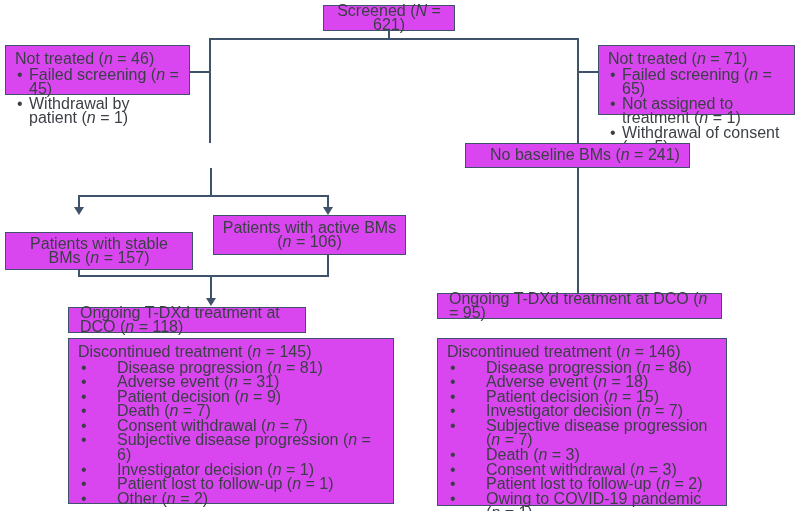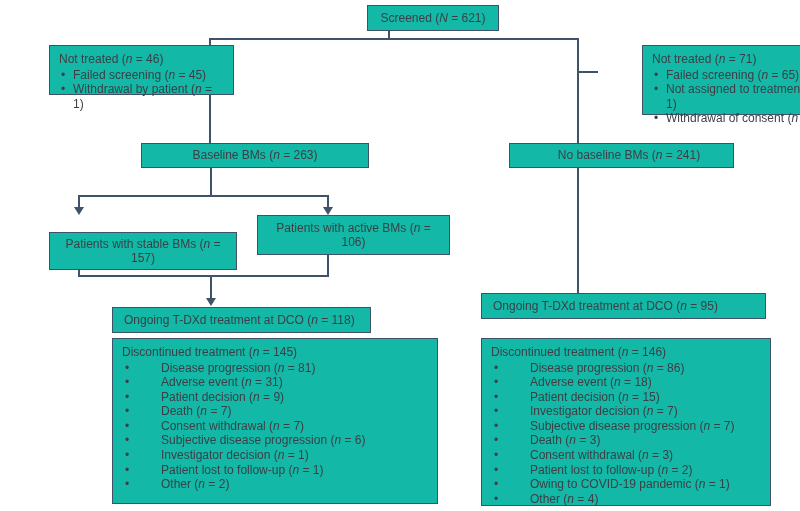--- a/index.html
+++ b/index.html
@@ -6,22 +6,22 @@
     --border:#3e5269;
     --text:#3b3f46;
     --bg:#ffffff;
   }
   html,body{margin:0;padding:0;background:#fff;}
   .stage{
     position:relative;width:800px;height:511px;background:var(--bg);
     font-family:"Liberation Sans",sans-serif;color:var(--text);overflow:hidden;
   }
   .box{
-    position:absolute;border:1.5px solid var(--border);background:#14b8a6;
-    font-size:12px;box-sizing:border-box;line-height:14.5px;margin-left:44px;
+    position:absolute;border:1.5px solid var(--border);background:#d946ef;
+    font-size:16px;box-sizing:border-box;line-height:14.5px;
   }
   .center{display:flex;align-items:center;justify-content:center;text-align:center;padding:2px 6px;}
   .listbox{padding:6px 9px 6px 9px;}
   .listbox .title{margin:0 0 1px 0;}
   ul{margin:0;padding:0;list-style:none;}
   li{position:relative;line-height:14.6px;}
   .bullets-near li{padding-left:14px;}
   .bullets-near li::before{content:"\2022";position:absolute;left:2px;}
   .bullets-wide li{padding-left:39px;}
   .bullets-wide li::before{content:"\2022";position:absolute;left:3px;}
@@ -75,37 +75,34 @@
 
   <div class="box listbox" style="left:598px;top:45px;width:197px;height:70px;">
     <div class="title">Not treated (<i>n</i> = 71)</div>
     <ul class="bullets-near">
         <li>Failed screening (<i>n</i> = 65)</li>
         <li>Not assigned to treatment (<i>n</i> = 1)</li>
         <li>Withdrawal of consent (<i>n</i> = 5)</li>
       </ul>
   </div>
 
-  <div class="box center" style="left:97px;top:143px;width:228px;height:25px;">
-    <span>Baseline BMs (<i>n</i> = 263)</span>
-  </div>
 
   <div class="box center" style="left:465px;top:143px;width:225px;height:25px;padding-left:21px;">
     <span>No baseline BMs (<i>n</i> = 241)</span>
   </div>
 
   <div class="box center" style="left:5px;top:232px;width:188px;height:38px;">
     <span>Patients with stable BMs (<i>n</i> = 157)</span>
   </div>
 
   <div class="box center" style="left:213px;top:215px;width:193px;height:40px;">
     <span>Patients with active BMs (<i>n</i> = 106)</span>
   </div>
 
-  <div class="box" style="left:68px;top:307px;width:259px;height:26px;display:flex;align-items:center;padding:2px 11px;">
+  <div class="box" style="left:68px;top:307px;width:238px;height:26px;display:flex;align-items:center;padding:2px 11px;">
     <span>Ongoing T-DXd treatment at DCO (<i>n</i> = 118)</span>
   </div>
 
   <div class="box" style="left:437px;top:293px;width:285px;height:26px;display:flex;align-items:center;padding:2px 11px;">
     <span>Ongoing T-DXd treatment at DCO (<i>n</i> = 95)</span>
   </div>
 
   <div class="box listbox" style="left:68px;top:338px;width:326px;height:166px;">
     <div class="title">Discontinued treatment (<i>n</i> = 145)</div>
     <ul class="bullets-wide">

